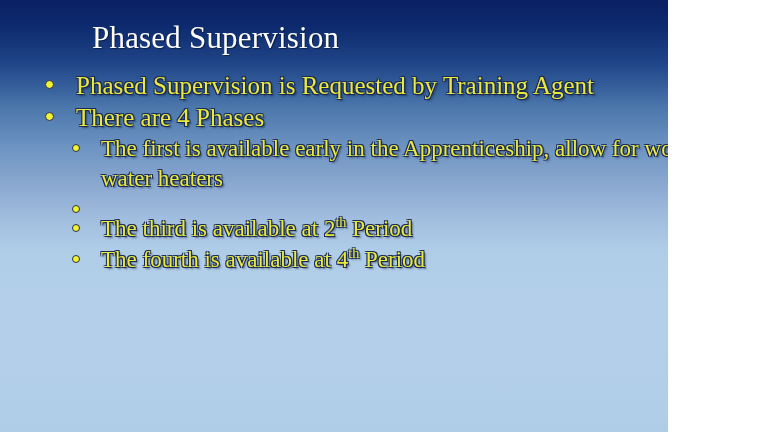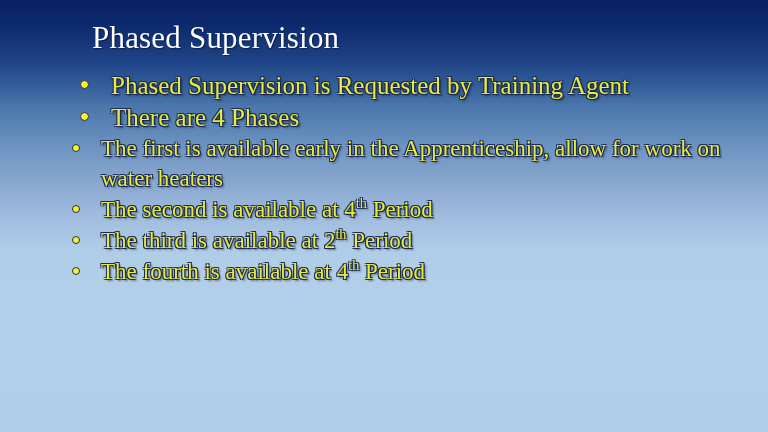--- a/index.html
+++ b/index.html
@@ -9,21 +9,21 @@
   }
   body {
     width: 768px;
     height: 432px;
     overflow: hidden;
     font-family: "Liberation Serif", "DejaVu Serif", serif;
   }
 
   #slide {
     position: relative;
-    width: 768px;
+    width: 668px;
     height: 432px;
     box-sizing: border-box;
     background: linear-gradient(to bottom,
         #0a2063 0px,
         #0d2a6e 26px,
         #1f4487 62px,
         #3a659f 92px,
         #4a76ab 106px,
         #6e94c2 148px,
         #8aa8d0 184px,
@@ -57,21 +57,21 @@
     width: 768px;
   }
 
   .bullet-row {
     display: flex;
     align-items: flex-start;
     box-sizing: border-box;
   }
 
   .lvl1 {
-    padding-left: 80px;
+    padding-left: 45px;
     margin-bottom: 1px;
   }
   .lvl2 {
     padding-left: 72px;
     margin-bottom: 1px;
   }
 
   .marker {
     flex: 0 0 auto;
     display: block;
@@ -141,21 +141,20 @@
       <span class="btext">There are 4 Phases</span>
     </div>
 
     <div class="bullet-row lvl2">
       <span class="marker"></span>
       <span class="btext">The first is available early in the Apprenticeship, allow for work on water heaters</span>
     </div>
 
     <div class="bullet-row lvl2">
       <span class="marker"></span>
-      <span class="btext"><span>The second is available at 4</span><span class="sup">th</span><span> Period</span></span>
     </div>
 
     <div class="bullet-row lvl2">
       <span class="marker"></span>
       <span class="btext"><span>The third is available at 2</span><span class="sup">th</span><span> Period</span></span>
     </div>
 
     <div class="bullet-row lvl2">
       <span class="marker"></span>
       <span class="btext"><span>The fourth is available at 4</span><span class="sup">th</span><span> Period</span></span>

